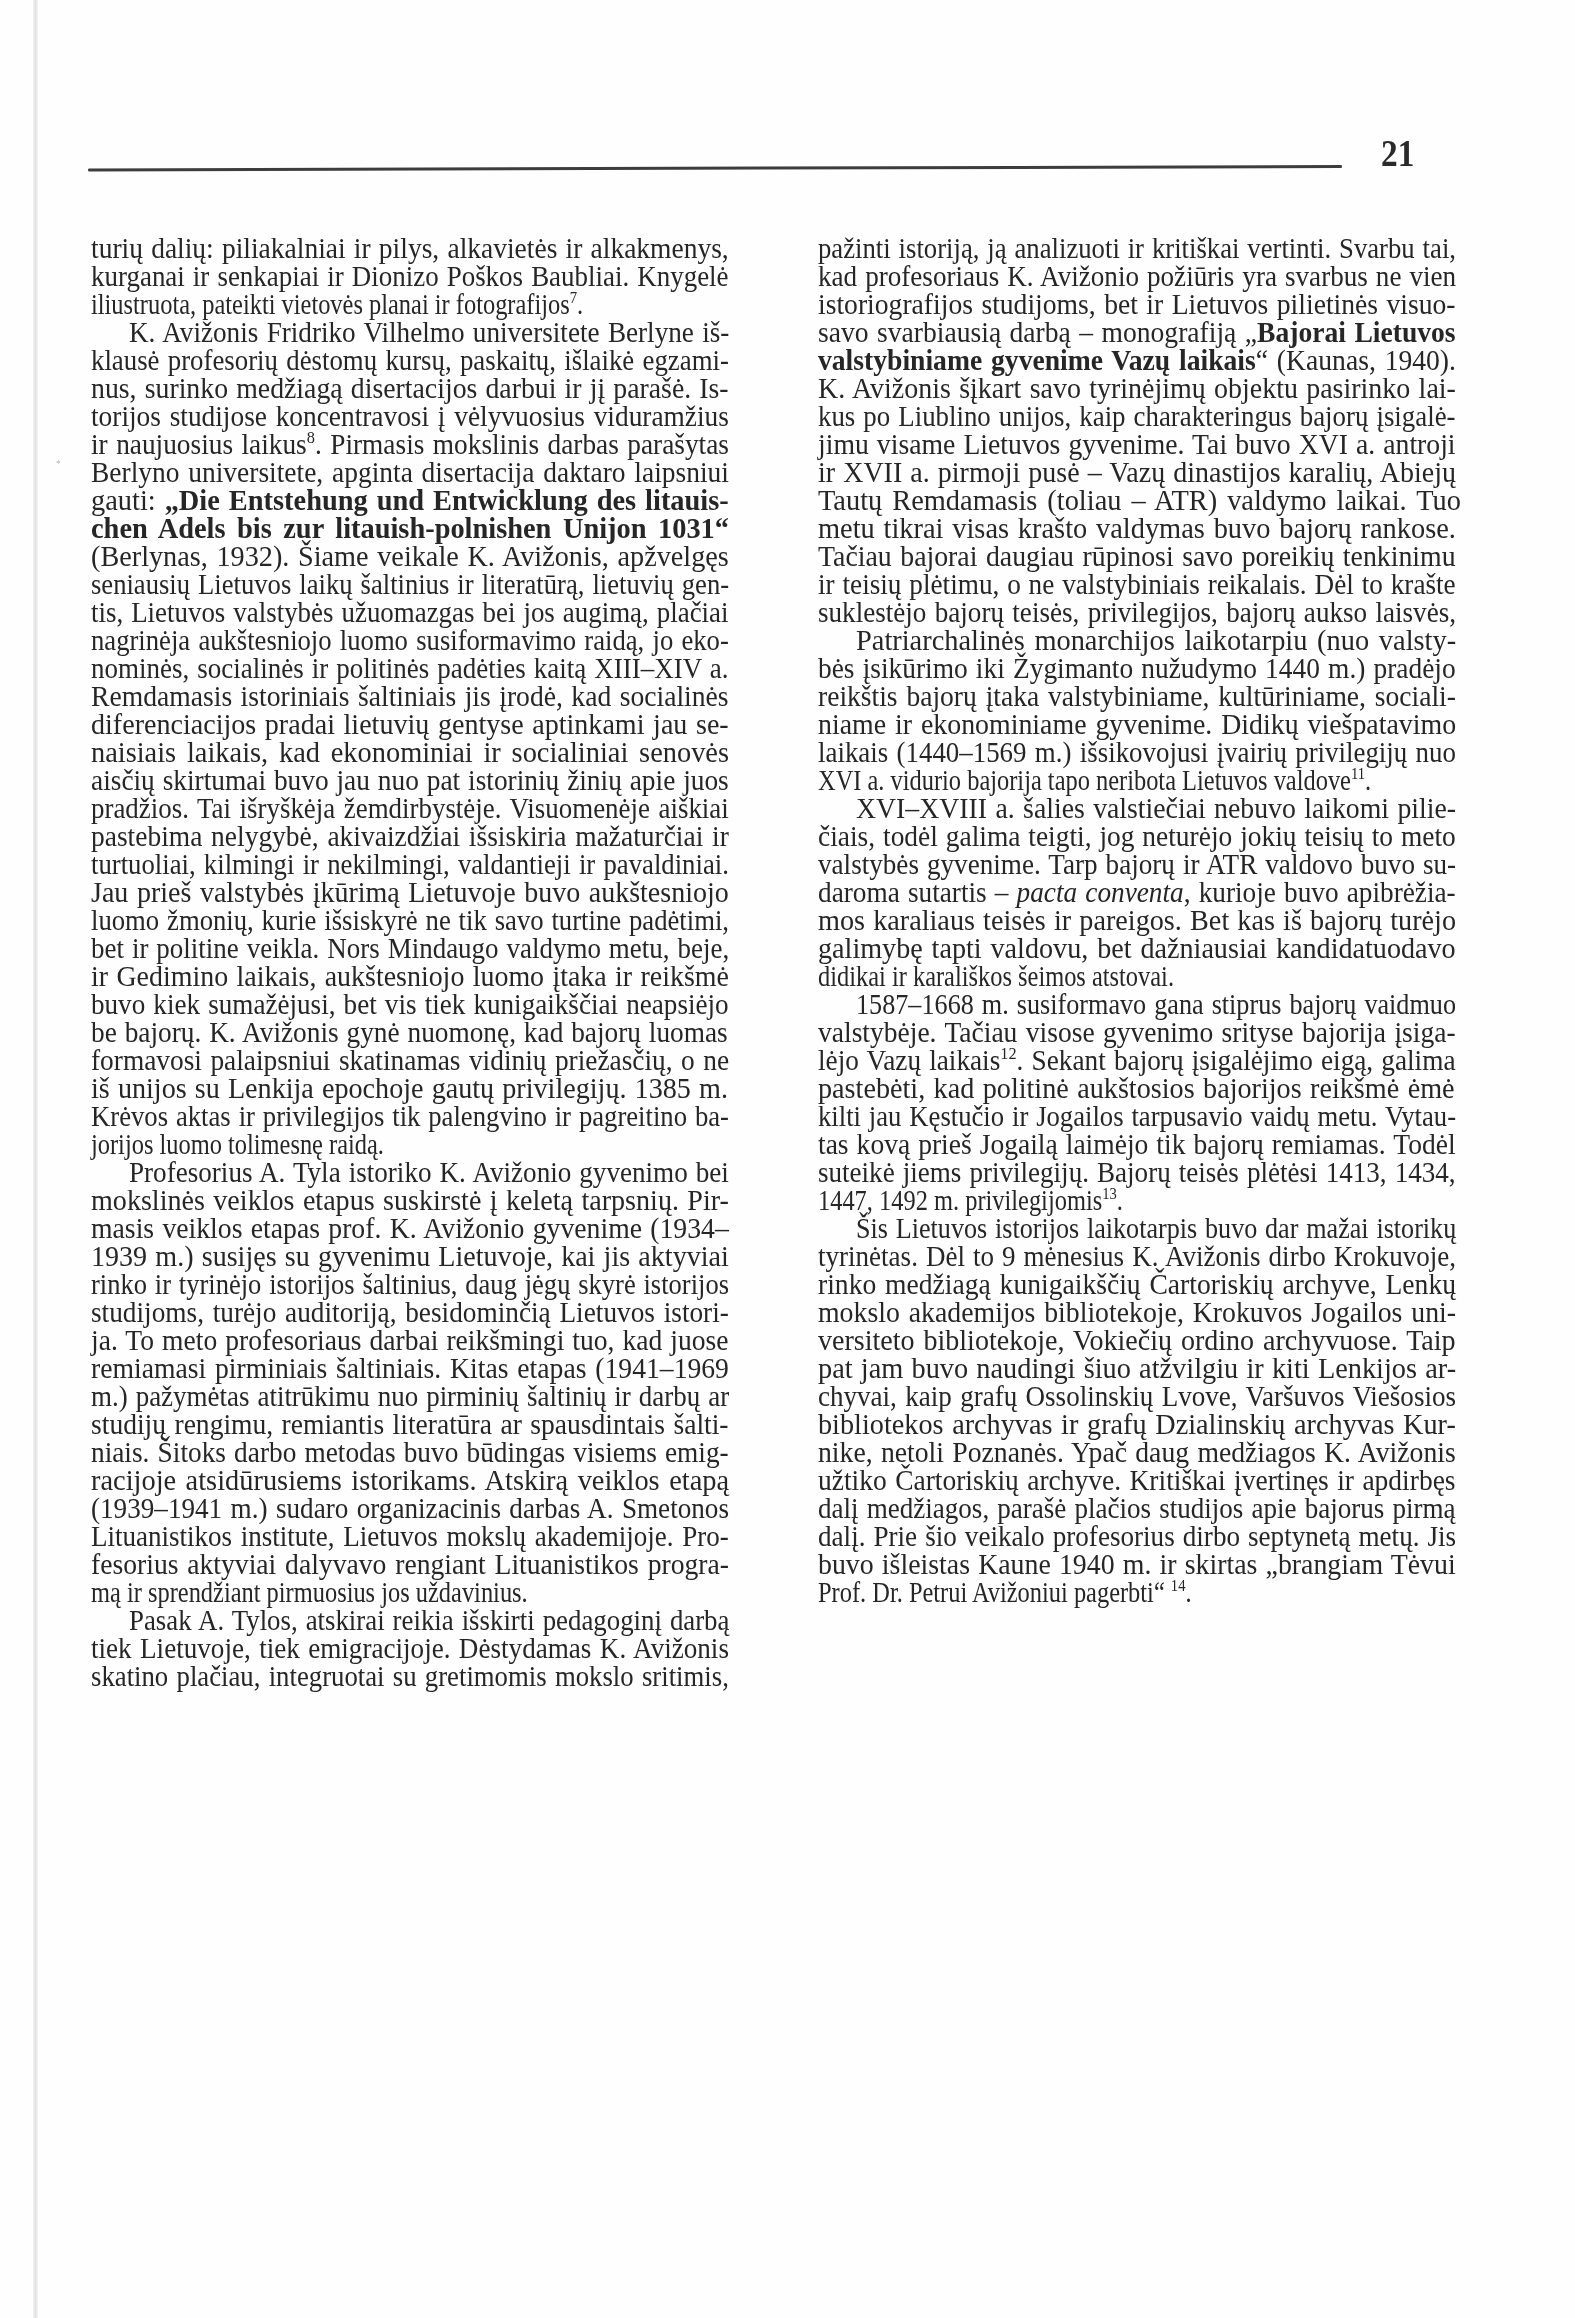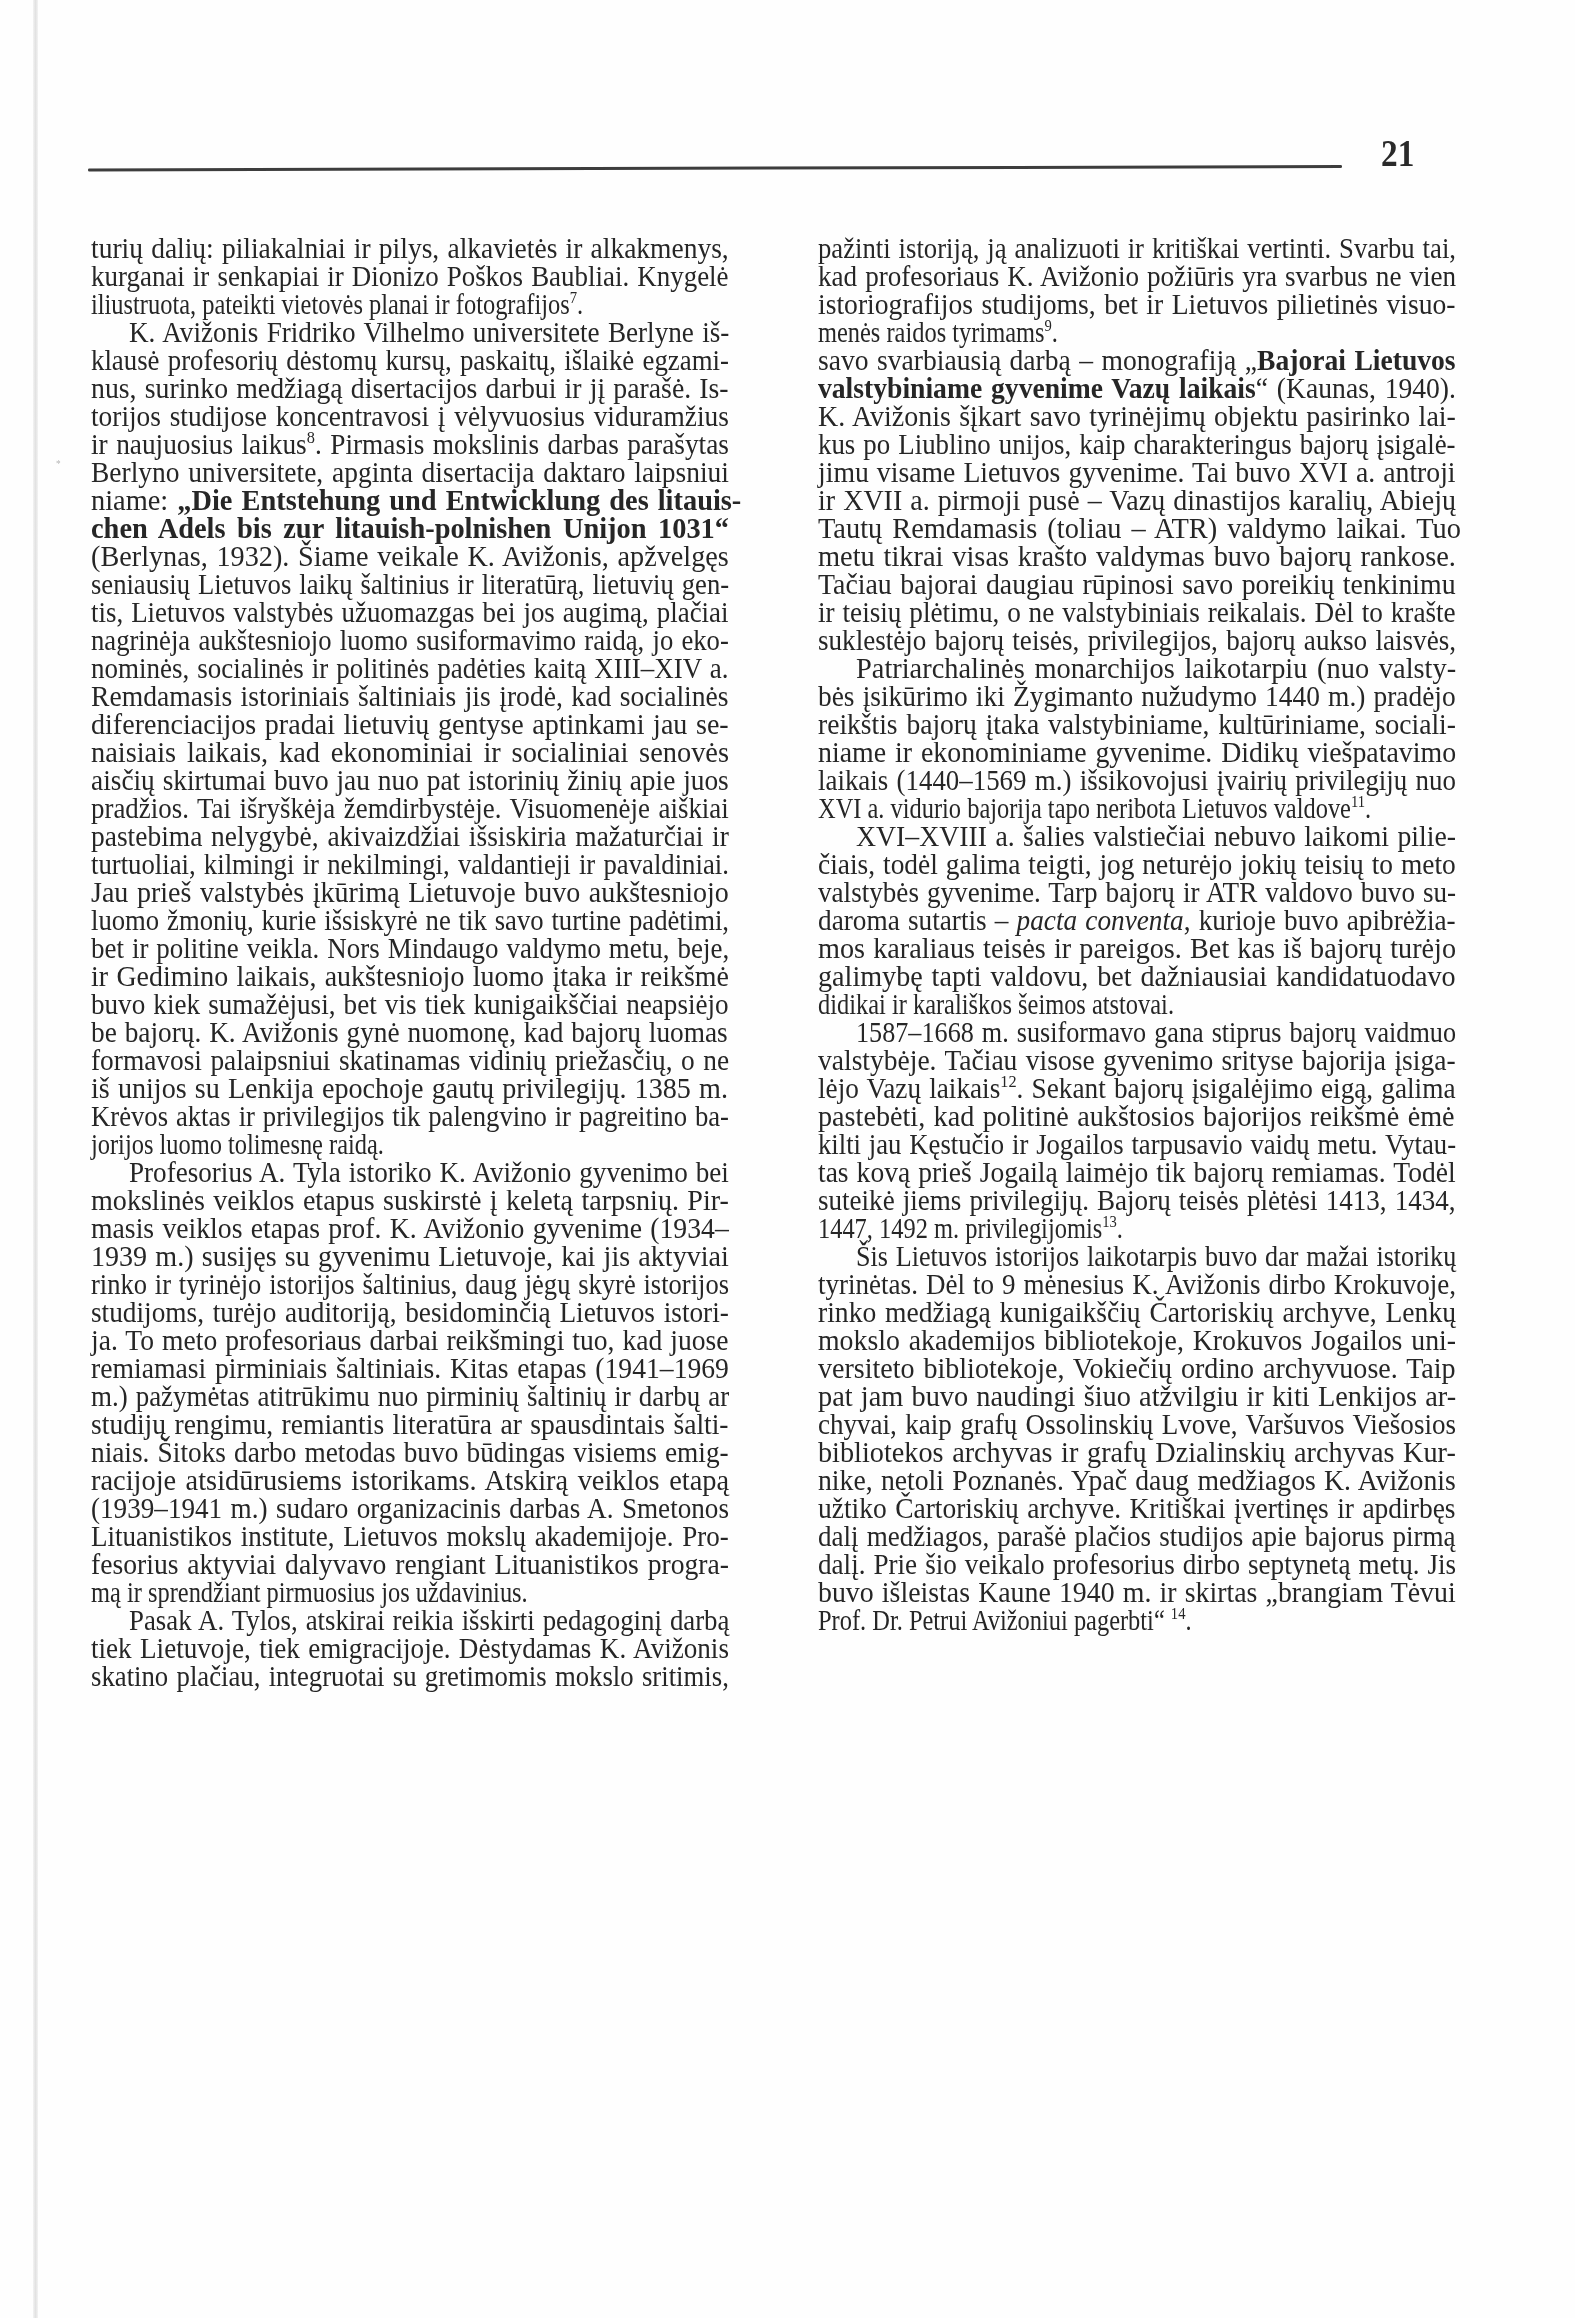--- a/index.html
+++ b/index.html
@@ -57,21 +57,21 @@
       <div class="line">
         <span class="line-inner" style="transform: scaleX(0.9634); word-spacing: 2px;"><span>torijos studijose koncentravosi į vėlyvuosius viduramžius</span></span>
       </div>
       <div class="line">
         <span class="line-inner" style="transform: scaleX(0.9623); word-spacing: 1.7px;"><span>ir naujuosius laikus</span><sup>8</sup><span>. Pirmasis mokslinis darbas parašytas</span></span>
       </div>
       <div class="line">
         <span class="line-inner" style="transform: scaleX(0.9671); word-spacing: 2px;"><span>Berlyno universitete, apginta disertacija daktaro laipsniui</span></span>
       </div>
       <div class="line">
-        <span class="line-inner" style="transform: scaleX(1); word-spacing: 1.9px;"><span>niame: </span><span class="b">„Die Entstehung und Entwicklung des litauis-</span></span>
+        <span class="line-inner" style="transform: scaleX(1); word-spacing: 1.9px;"><span>gauti: </span><span class="b">„Die Entstehung und Entwicklung des litauis-</span></span>
       </div>
       <div class="line">
         <span class="line-inner" style="transform: scaleX(1); word-spacing: 4.4px;"><span class="b">chen Adels bis zur litauish-polnishen Unijon 1031“</span></span>
       </div>
       <div class="line">
         <span class="line-inner" style="transform: scaleX(0.9944); word-spacing: 1.6px;"><span>(Berlynas, 1932). Šiame veikale K. Avižonis, apžvelgęs</span></span>
       </div>
       <div class="line">
         <span class="line-inner" style="transform: scaleX(0.9374); word-spacing: 1.5px;"><span>seniausių Lietuvos laikų šaltinius ir literatūrą, lietuvių gen-</span></span>
       </div>
@@ -195,23 +195,20 @@
     </div>
   <div class="column col-right">
       <div class="line">
         <span class="line-inner" style="transform: scaleX(0.9407); word-spacing: 1.3px;"><span>pažinti istoriją, ją analizuoti ir kritiškai vertinti. Svarbu tai,</span></span>
       </div>
       <div class="line">
         <span class="line-inner" style="transform: scaleX(0.955); word-spacing: 1.3px;"><span>kad profesoriaus K. Avižonio požiūris yra svarbus ne vien</span></span>
       </div>
       <div class="line">
         <span class="line-inner" style="transform: scaleX(0.9727); word-spacing: 1.6px;"><span>istoriografijos studijoms, bet ir Lietuvos pilietinės visuo-</span></span>
-      </div>
-      <div class="line">
-        <span class="line-inner" style="transform: scaleX(0.86);"><span>menės raidos tyrimams</span><sup>9</sup><span>.</span></span>
       </div>
       <div class="line">
         <span class="line-inner" style="transform: scaleX(0.9717); word-spacing: 1.6px;"><span>savo svarbiausią darbą – monografiją „</span><span class="b">Bajorai Lietuvos</span></span>
       </div>
       <div class="line">
         <span class="line-inner" style="transform: scaleX(0.9727); word-spacing: 2px;"><span class="b">valstybiniame gyvenime Vazų laikais</span><span>“ (Kaunas, 1940).</span></span>
       </div>
       <div class="line">
         <span class="line-inner" style="transform: scaleX(0.9844); word-spacing: 1.4px;"><span>K. Avižonis šįkart savo tyrinėjimų objektu pasirinko lai-</span></span>
       </div>

